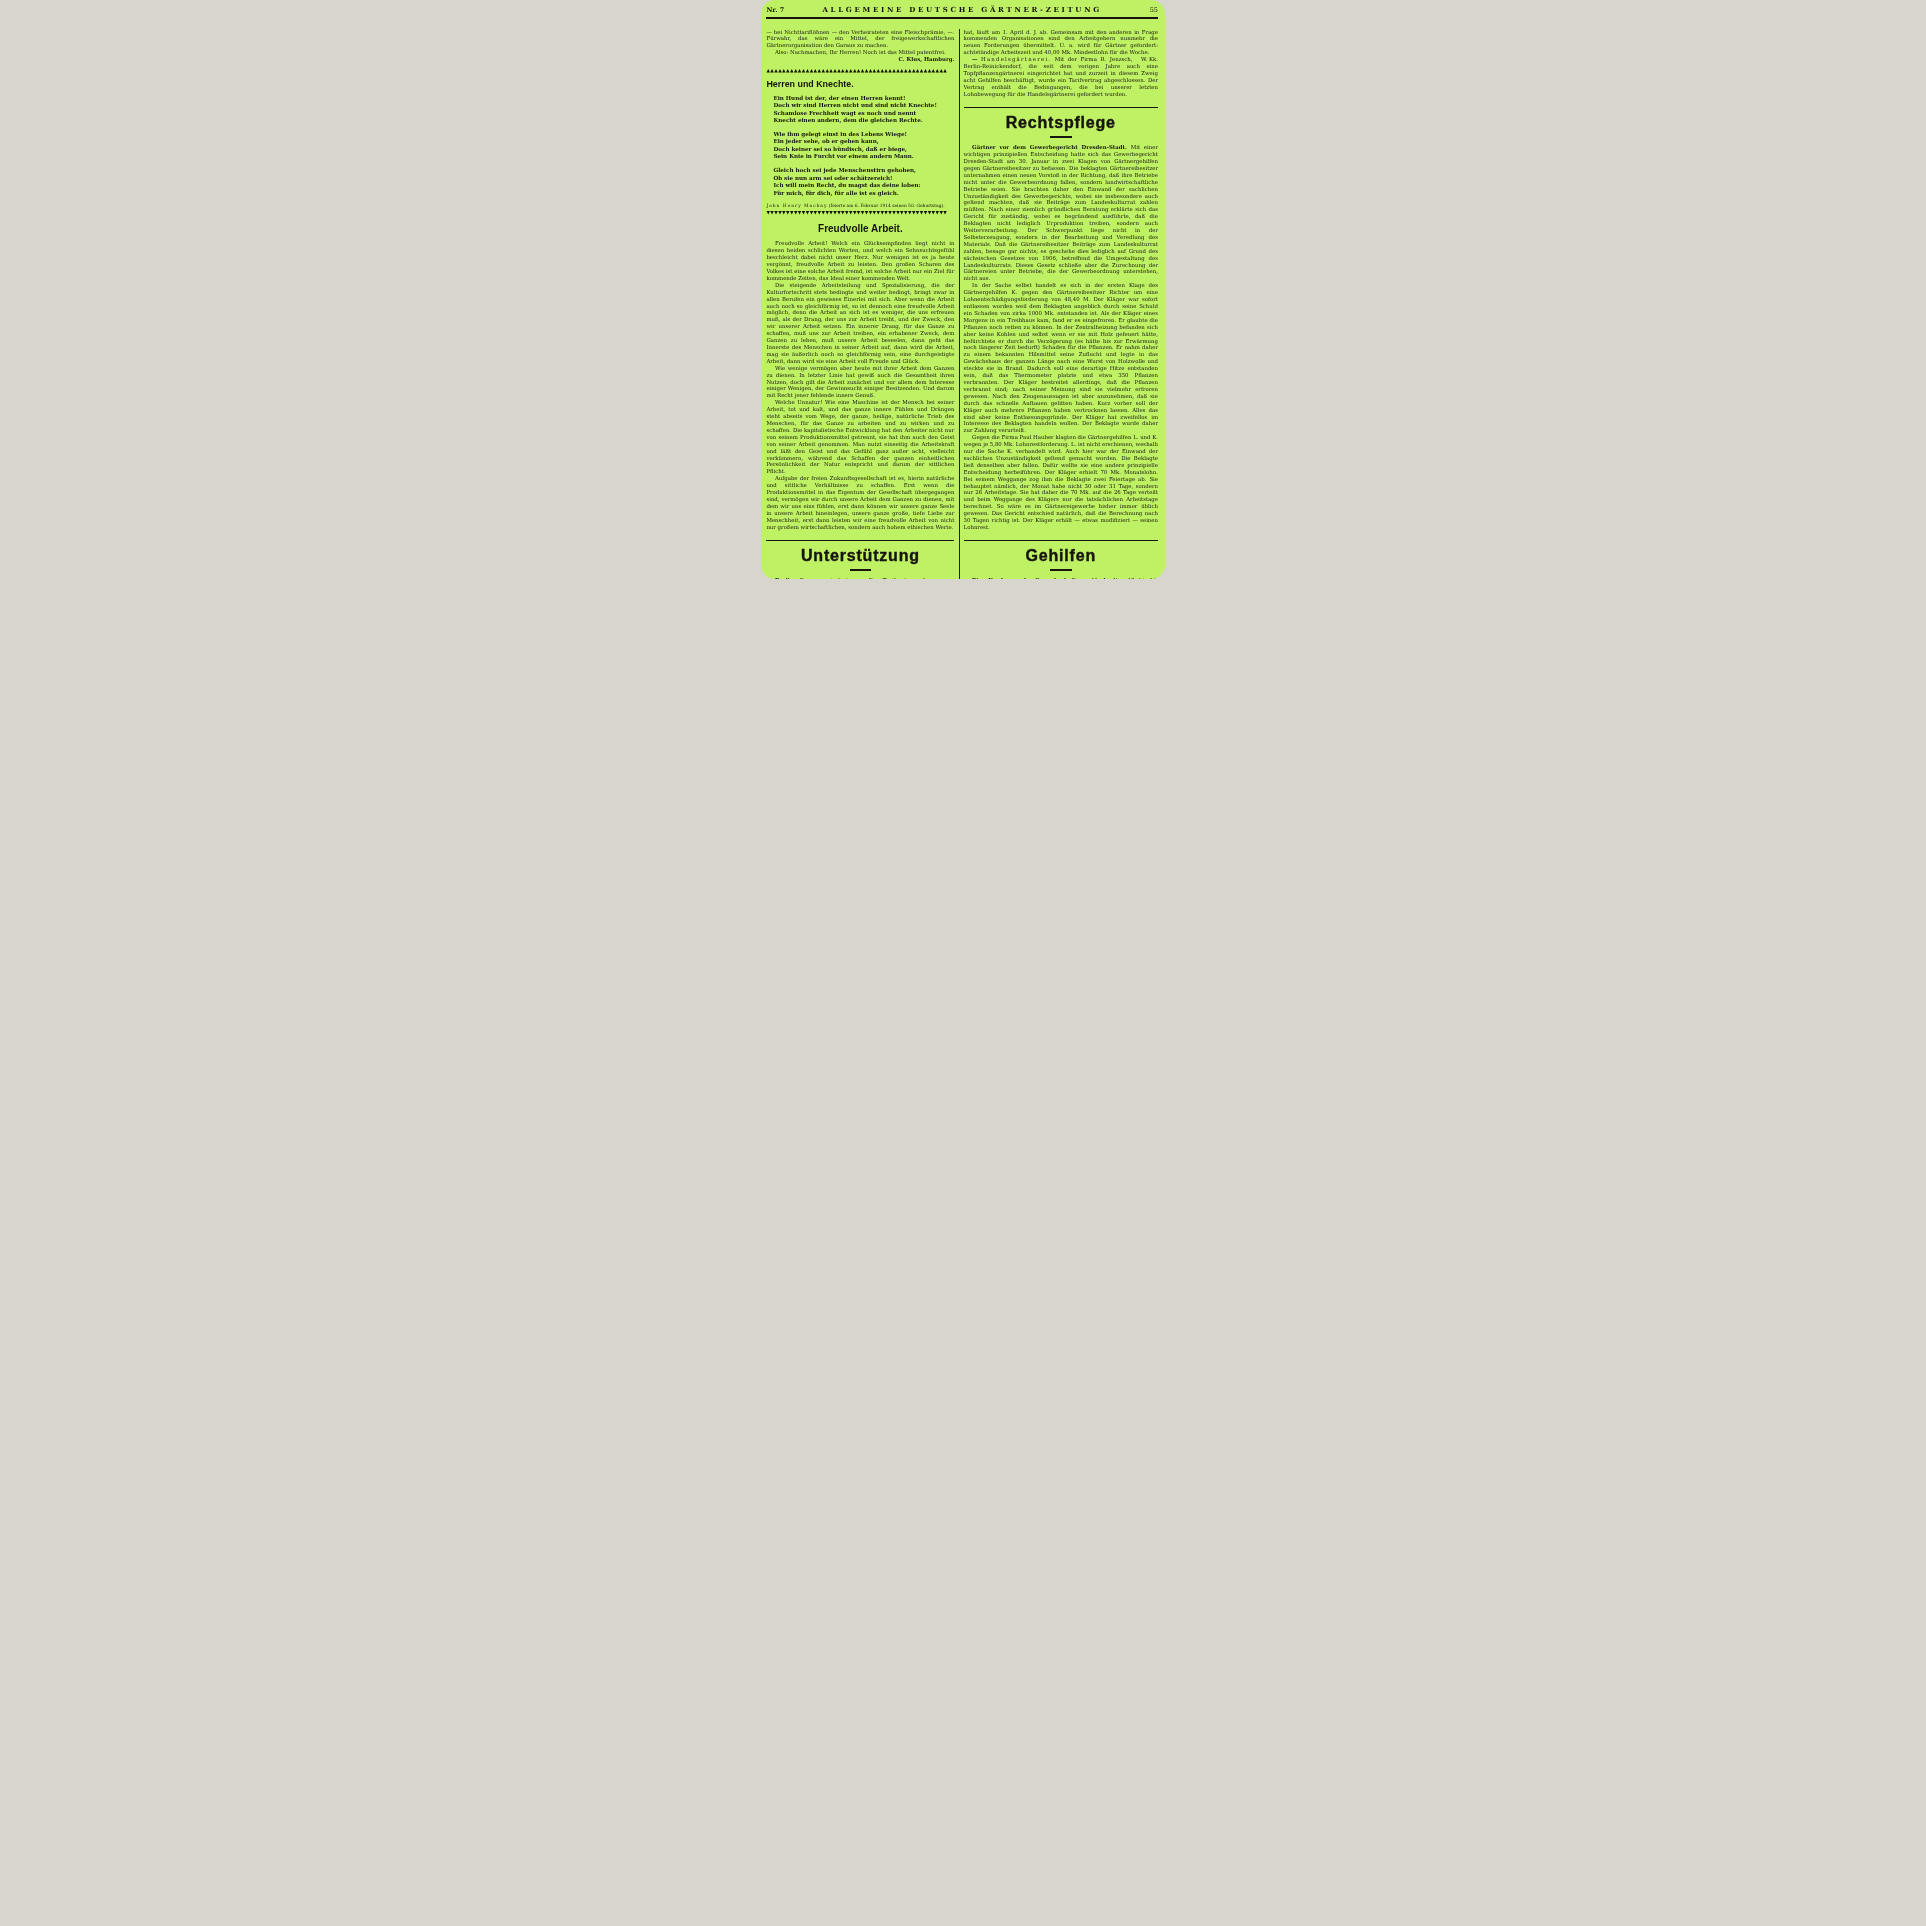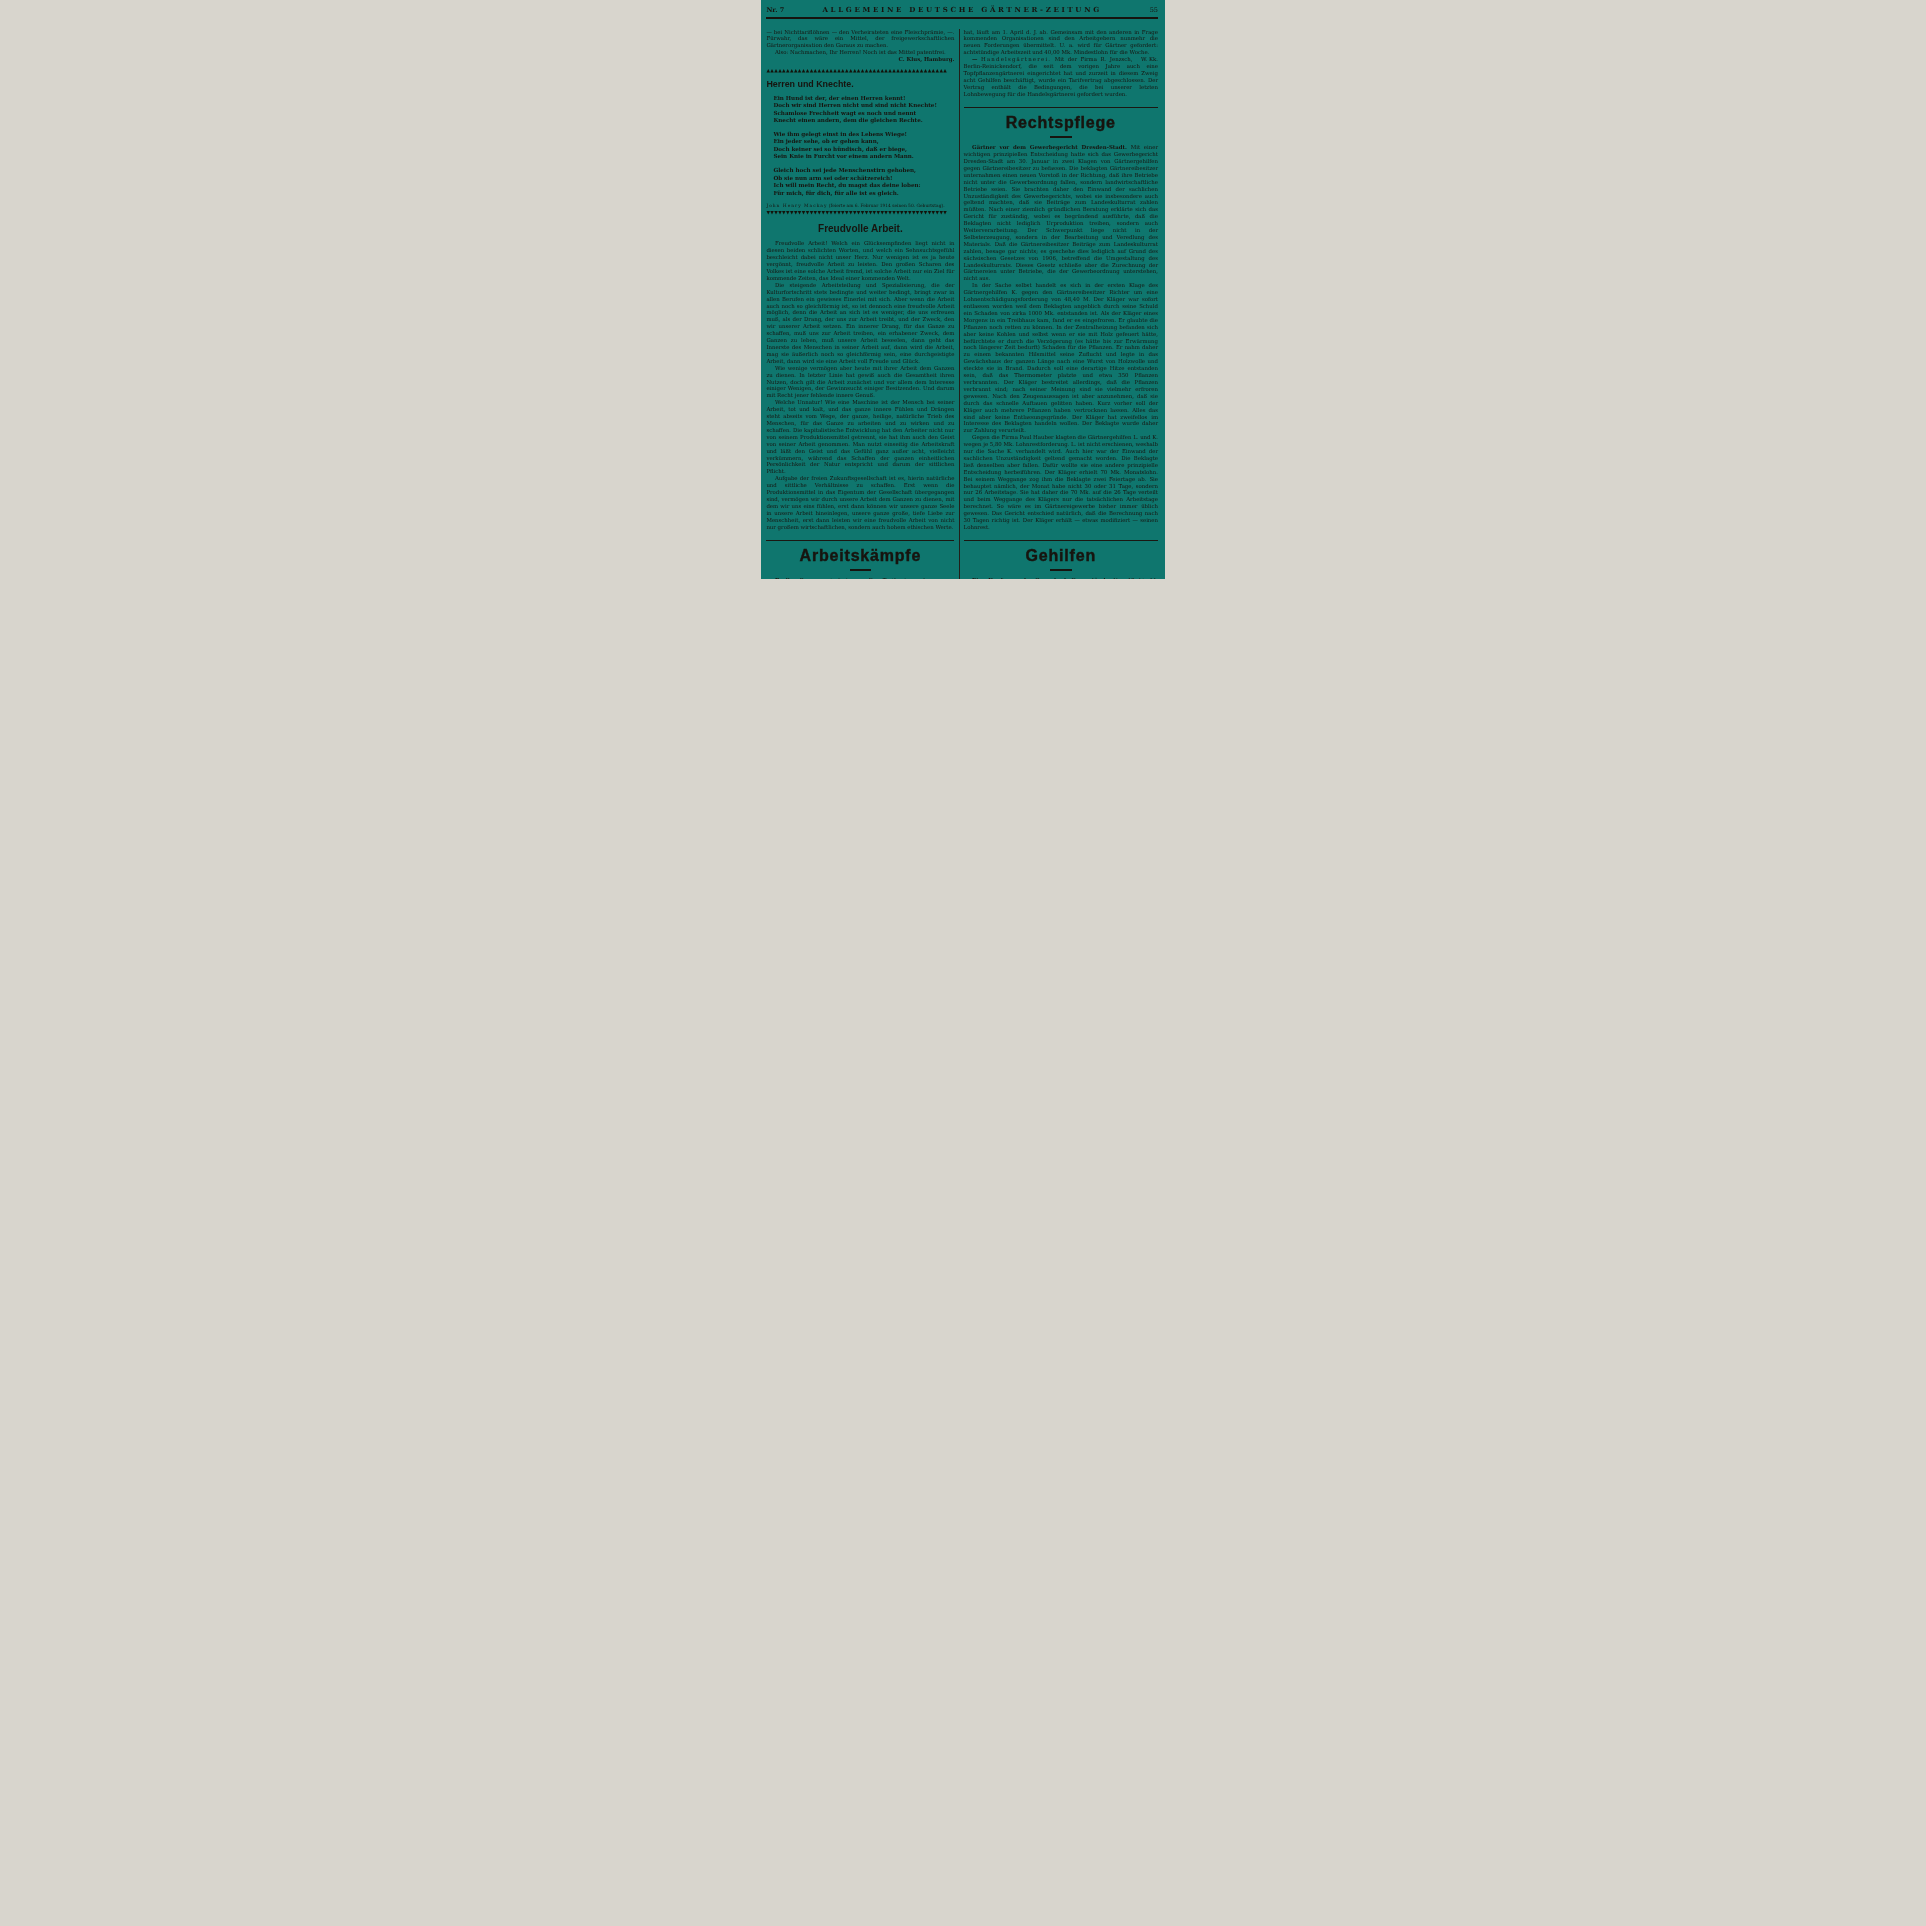--- a/index.html
+++ b/index.html
@@ -1,20 +1,21 @@
 <!DOCTYPE html>
 <html style="font-size:6.2px"><head>
 <meta charset="utf-8">
 <style>
   html,body{margin:0;padding:0;background:#d8d5cd;}
   .sheet{
     width:404px;height:579px;box-sizing:border-box;overflow:hidden;
-    margin:0 auto;background:#0f766e;color:#17140f;
+    margin:0 auto;background:#bef264;color:#17140f;
     padding:5.4px 7px 0 5.4px;
     font-family:"DejaVu Serif", serif;
+    border-radius:14px;
   }
   
   .masthead{display:flex;align-items:baseline;}
   .mast-issue{flex:0 0 35px;font-size:6.5px;font-weight:bold;}
   .mast-title{flex:1;text-align:center;font-size:7px;letter-spacing:2.7px;font-weight:bold;white-space:nowrap;}
   .mast-page{flex:0 0 35px;text-align:right;font-size:6.5px;font-weight:normal;}
   .mast-rule{height:1.5px;background:#16130e;margin-top:2.7px;}
   
   .cols{display:flex;margin-top:10px;}
   .col-left{flex:0 0 188px;min-width:0;}
@@ -99,21 +100,21 @@
             <p class="para"><span>Die steigende Arbeitsteilung und Spezialisierung, die der Kulturfortschritt stets bedingte und weiter bedingt, bringt zwar in allen Berufen ein gewisses Einerlei mit sich.  Aber wenn die Arbeit auch noch so gleichförmig ist, so ist dennoch eine freudvolle Arbeit möglich, denn die Arbeit an sich ist es weniger, die uns erfreuen muß, als der Drang, der uns zur Arbeit treibt, und der Zweck, den wir unserer Arbeit setzen.  Ein innerer Drang, für das Ganze zu schaffen, muß uns zur Arbeit treiben, ein erhabener Zweck, dem Ganzen zu leben, muß unsere Arbeit beseelen, dann geht das Innerste des Menschen in seiner Arbeit auf, dann wird die Arbeit, mag sie äußerlich noch so gleichförmig sein, eine durchgeistigte Arbeit, dann wird sie eine Arbeit voll Freude und Glück.</span> </p>
             <p class="para"><span>Wie wenige vermögen aber heute mit ihrer Arbeit dem Ganzen zu dienen.  In letzter Linie hat gewiß auch die Gesamtheit ihren Nutzen, doch gilt die Arbeit zunächst und vor allem dem Interesse einiger Wenigen, der Gewinnsucht einiger Besitzenden. Und darum mit Recht jener fehlende innere Genuß.</span> </p>
             <p class="para"><span>Welche Unnatur!  Wie eine Maschine ist der Mensch bei seiner Arbeit, tot und kalt, und das ganze innere Fühlen und Drängen steht abseits vom Wege, der ganze, heilige, natürliche Trieb des Menschen, für das Ganze zu arbeiten und zu wirken und zu schaffen.  Die kapitalistische Entwicklung hat den Arbeiter nicht nur von seinem Produktionsmittel getrennt, sie hat ihm auch den Geist von seiner Arbeit genommen.  Man nutzt einseitig die Arbeitskraft und läßt den Geist und das Gefühl ganz außer acht, vielleicht verkümmern, während das Schaffen der ganzen einheitlichen Persönlichkeit der Natur entspricht und darum der sittlichen Pflicht.</span> </p>
             <p class="para"><span>Aufgabe der freien Zukunftsgesellschaft ist es, hierin natürliche und sittliche Verhältnisse zu schaffen.  Erst wenn die Produktionsmittel in das Eigentum der Gesellschaft übergegangen sind, vermögen wir durch unsere Arbeit dem Ganzen zu dienen, mit dem wir uns eins fühlen, erst dann können wir unsere ganze Seele in unsere Arbeit hineinlegen, unsere ganze große, tiefe Liebe zur Menschheit, erst dann leisten wir eine freudvolle Arbeit von nicht nur großem wirtschaftlichen, sondern auch hohem ethischen Werte.</span> </p>
           </div>
       </div>
 
       <div class="hrule"></div>
 
       <div>
-        <h2 class="fat-title">Arbeitskämpfe</h2>
+        <h2 class="fat-title">Unterstützung</h2>
         <div class="tick"></div>
         <div>
             <p class="para"><span class="lead">Berlin.</span> <span class="spaced">Brauereigärtner.</span> <span>Der Tarifvertrag, den unsere Organisation mit dem Verein der Brauereien Berlins abgeschlossen</span> </p>
           </div>
       </div>
 
     </div>
 
     <div class="col-gap">
       <div class="vrule"></div>

